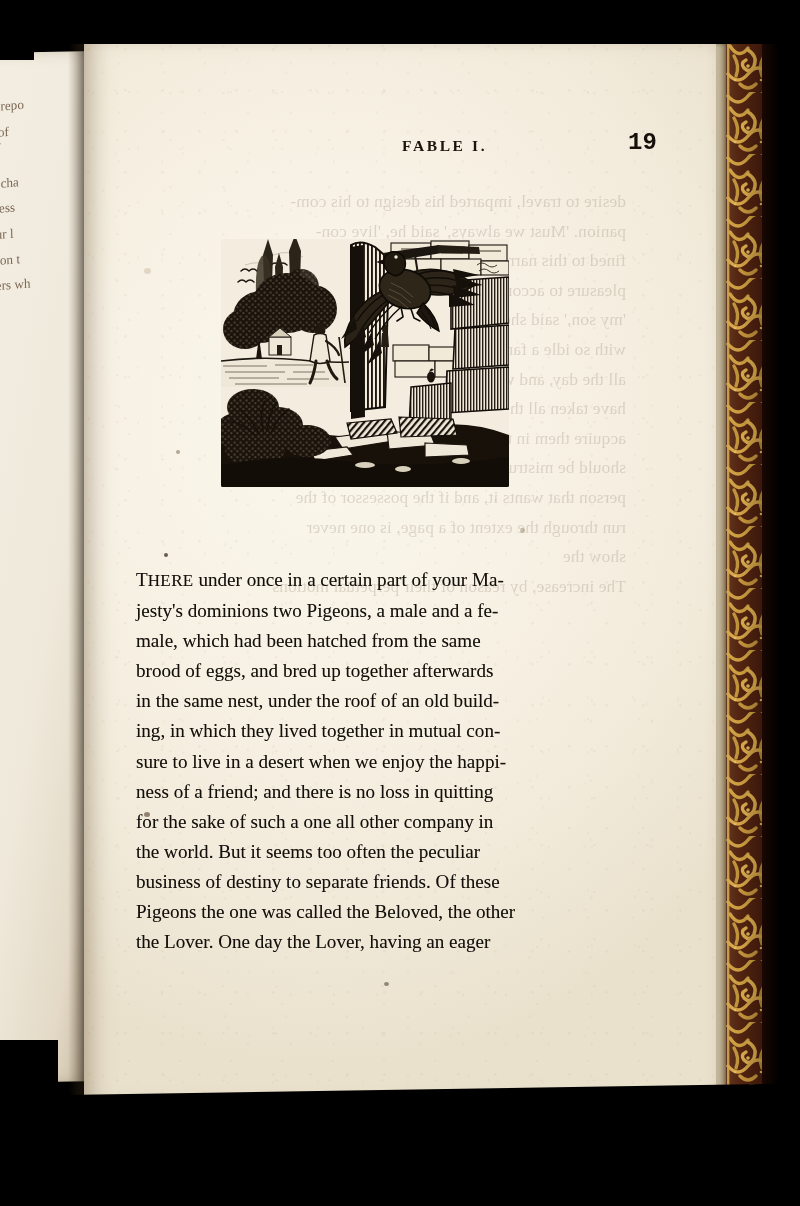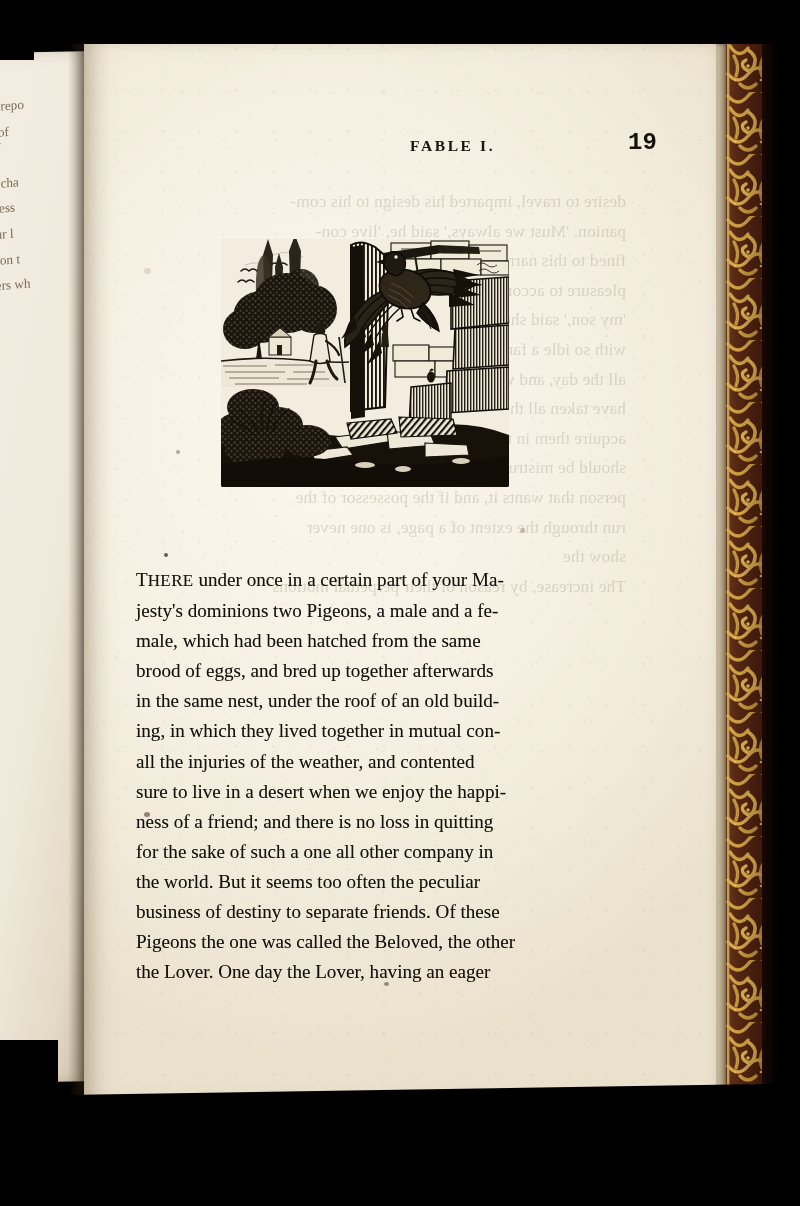--- a/index.html
+++ b/index.html
@@ -82,21 +82,21 @@
     text-align:justify;pointer-events:none;
     font-family:"Liberation Serif",serif;
   }
   .ghost-l{display:block;white-space:nowrap;}
 
   
   .runhead{
     position:absolute;left:52px;top:95px;width:530px;height:26px;
   }
   .fable-label{
-    position:absolute;left:274px;top:0;
+    position:absolute;left:266px;top:0;
     font-size:15.5px;letter-spacing:2.6px;font-weight:bold;
     color:#1c140d;font-family:"Liberation Serif",serif;
   }
   .folio{
     position:absolute;left:492px;top:-8px;
     font-size:24px;font-weight:bold;color:#16100a;
     font-family:Liberation Mono, monospace;
   }
 
   
@@ -479,21 +479,20 @@
 
 
       <div class="body">
         <span class="speck" style="left:28px;top:-12px;"></span>
         <span class="bl"><span class="dropcap">T</span><span class="smallcaps">HERE</span> <span>under once in a certain part of your Ma-</span></span>
         <span class="bl">jesty's dominions two Pigeons, a male and a fe-</span>
         <span class="bl">male, which had been hatched from the same</span>
         <span class="bl">brood of eggs, and bred up together afterwards</span>
         <span class="bl">in the same nest, under the roof of an old build-</span>
         <span class="bl">ing, in which they lived together in mutual con-</span>
-        <span class="bl">all the injuries of the weather, and contented</span>
         <span class="bl">sure to live in a desert when we enjoy the happi-</span>
         <span class="bl">ness of a friend; and there is no loss in quitting</span>
         <span class="bl">for the sake of such a one all other company in</span>
         <span class="bl">the world.  But it seems too often the peculiar</span>
         <span class="bl">business of destiny to separate friends.  Of these</span>
         <span class="bl">Pigeons the one was called the Beloved, the other</span>
         <span class="bl">the Lover.  One day the Lover, having an eager</span>
       </div>
 
     </div>

